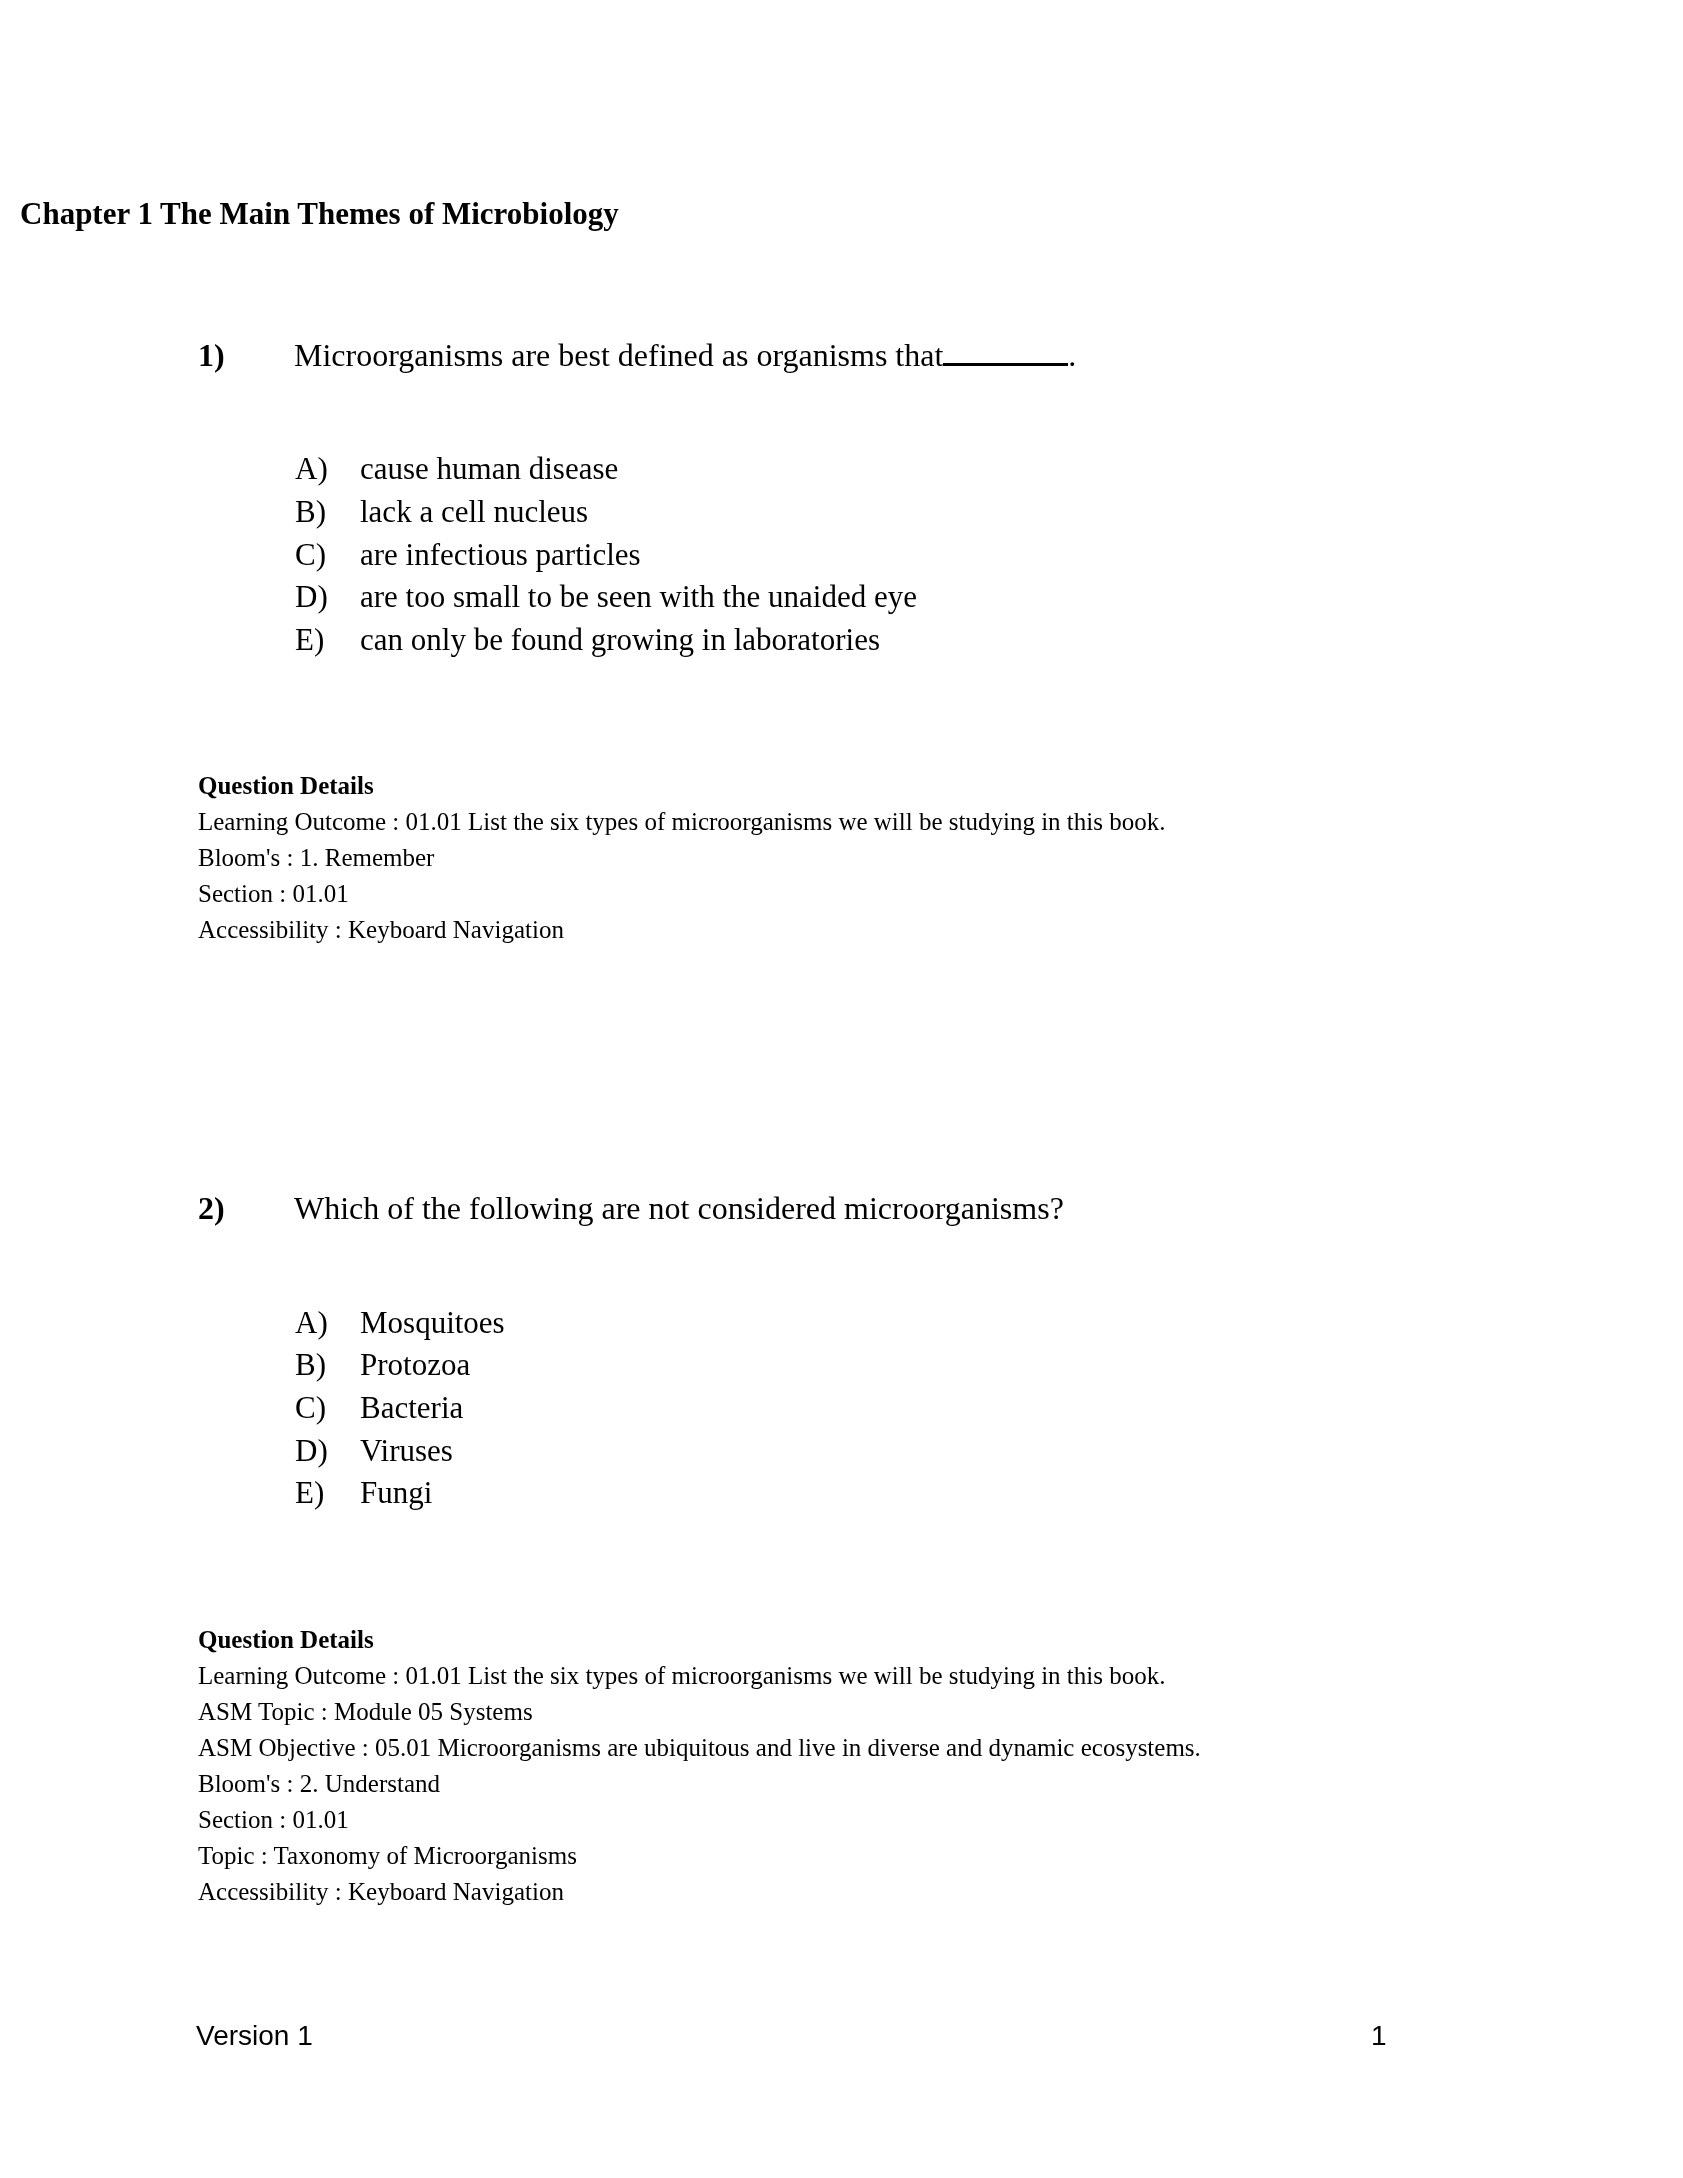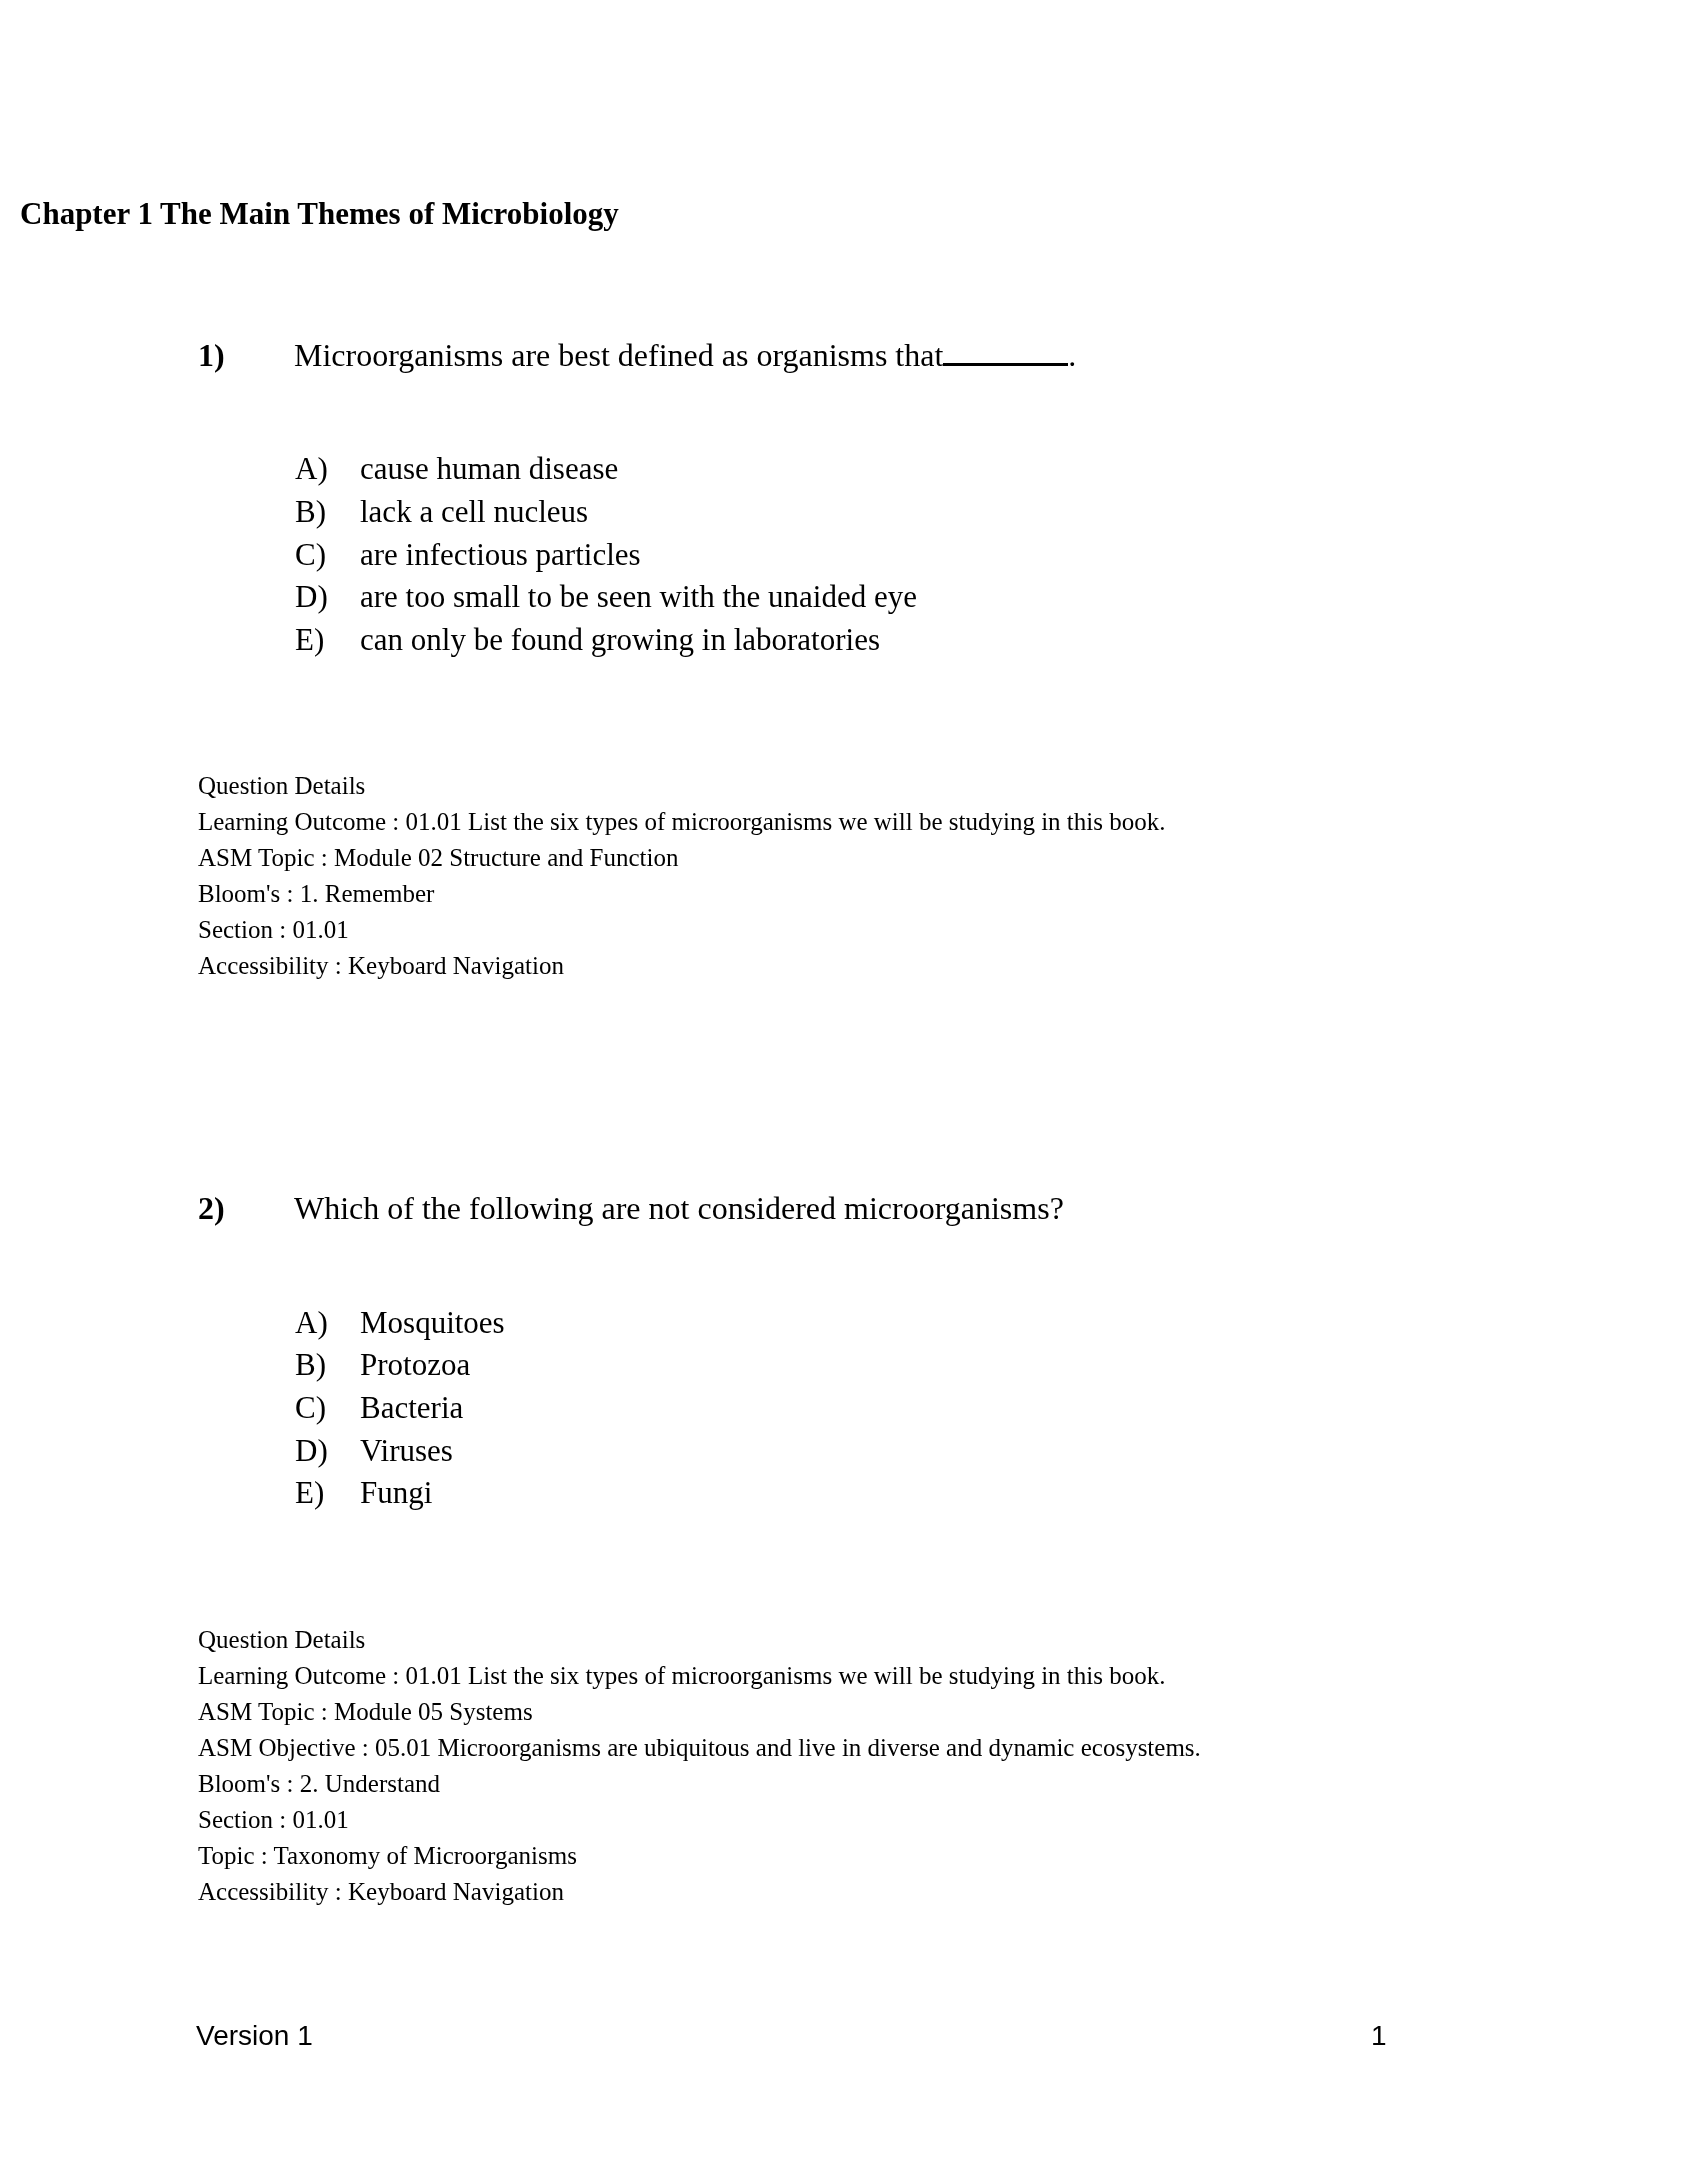--- a/index.html
+++ b/index.html
@@ -8,42 +8,41 @@
   .abs { position: absolute; white-space: nowrap; }
   .title { top: 196px; left: 0; width: 1683px; text-align: left;
            font-weight: bold; font-size: 31px; margin-left: 20px; }
   .qnum { font-weight: bold; font-size: 32px; left: 198px; }
   .qtext { font-size: 32px; left: 294px; text-align: right; }
   .blank { display: inline-block; width: 125px; border-bottom: 3px solid #000;
            height: 24px; vertical-align: baseline; }
   .opt { font-size: 31px; left: 295px; }
   .opt .letter { display: inline-block; width: 65px; }
   .details { left: 198px; font-size: 25px; line-height: 36px; }
-  .details .head { font-weight: normal; }
+  .details .head { font-weight: bold; }
   .footer { font-family: "Liberation Sans", "DejaVu Sans", sans-serif; font-size: 28px; top: 2020px; }
 </style>
 </head>
 <body>
 
 <div class="abs title">Chapter 1 The Main Themes of Microbiology</div>
 
 <div>
   <div class="abs qnum" style="top:337px;">1)</div>
   <div class="abs qtext" style="top:337px;"><span>Microorganisms are best defined as organisms that</span><span class="blank"></span><span>.</span></div>
 
   <div class="abs opt" style="top:451px;"><span class="letter">A)</span><span>cause human disease</span></div>
   <div class="abs opt" style="top:494px;"><span class="letter">B)</span><span>lack a cell nucleus</span></div>
   <div class="abs opt" style="top:537px;"><span class="letter">C)</span><span>are infectious particles</span></div>
   <div class="abs opt" style="top:579px;"><span class="letter">D)</span><span>are too small to be seen with the unaided eye</span></div>
   <div class="abs opt" style="top:622px;"><span class="letter">E)</span><span>can only be found growing in laboratories</span></div>
 
   <div class="abs details" style="top:768px;">
     <div class="head">Question Details</div>
     <div>Learning Outcome : 01.01 List the six types of microorganisms we will be studying in this book.</div>
-    <div>ASM Topic : Module 02 Structure and Function</div>
     <div>Bloom's : 1. Remember</div>
     <div>Section : 01.01</div>
     <div>Accessibility : Keyboard Navigation</div>
   </div>
 </div>
 
 <div>
   <div class="abs qnum" style="top:1190px;">2)</div>
   <div class="abs qtext" style="top:1190px;">Which of the following are not considered microorganisms?</div>
 

